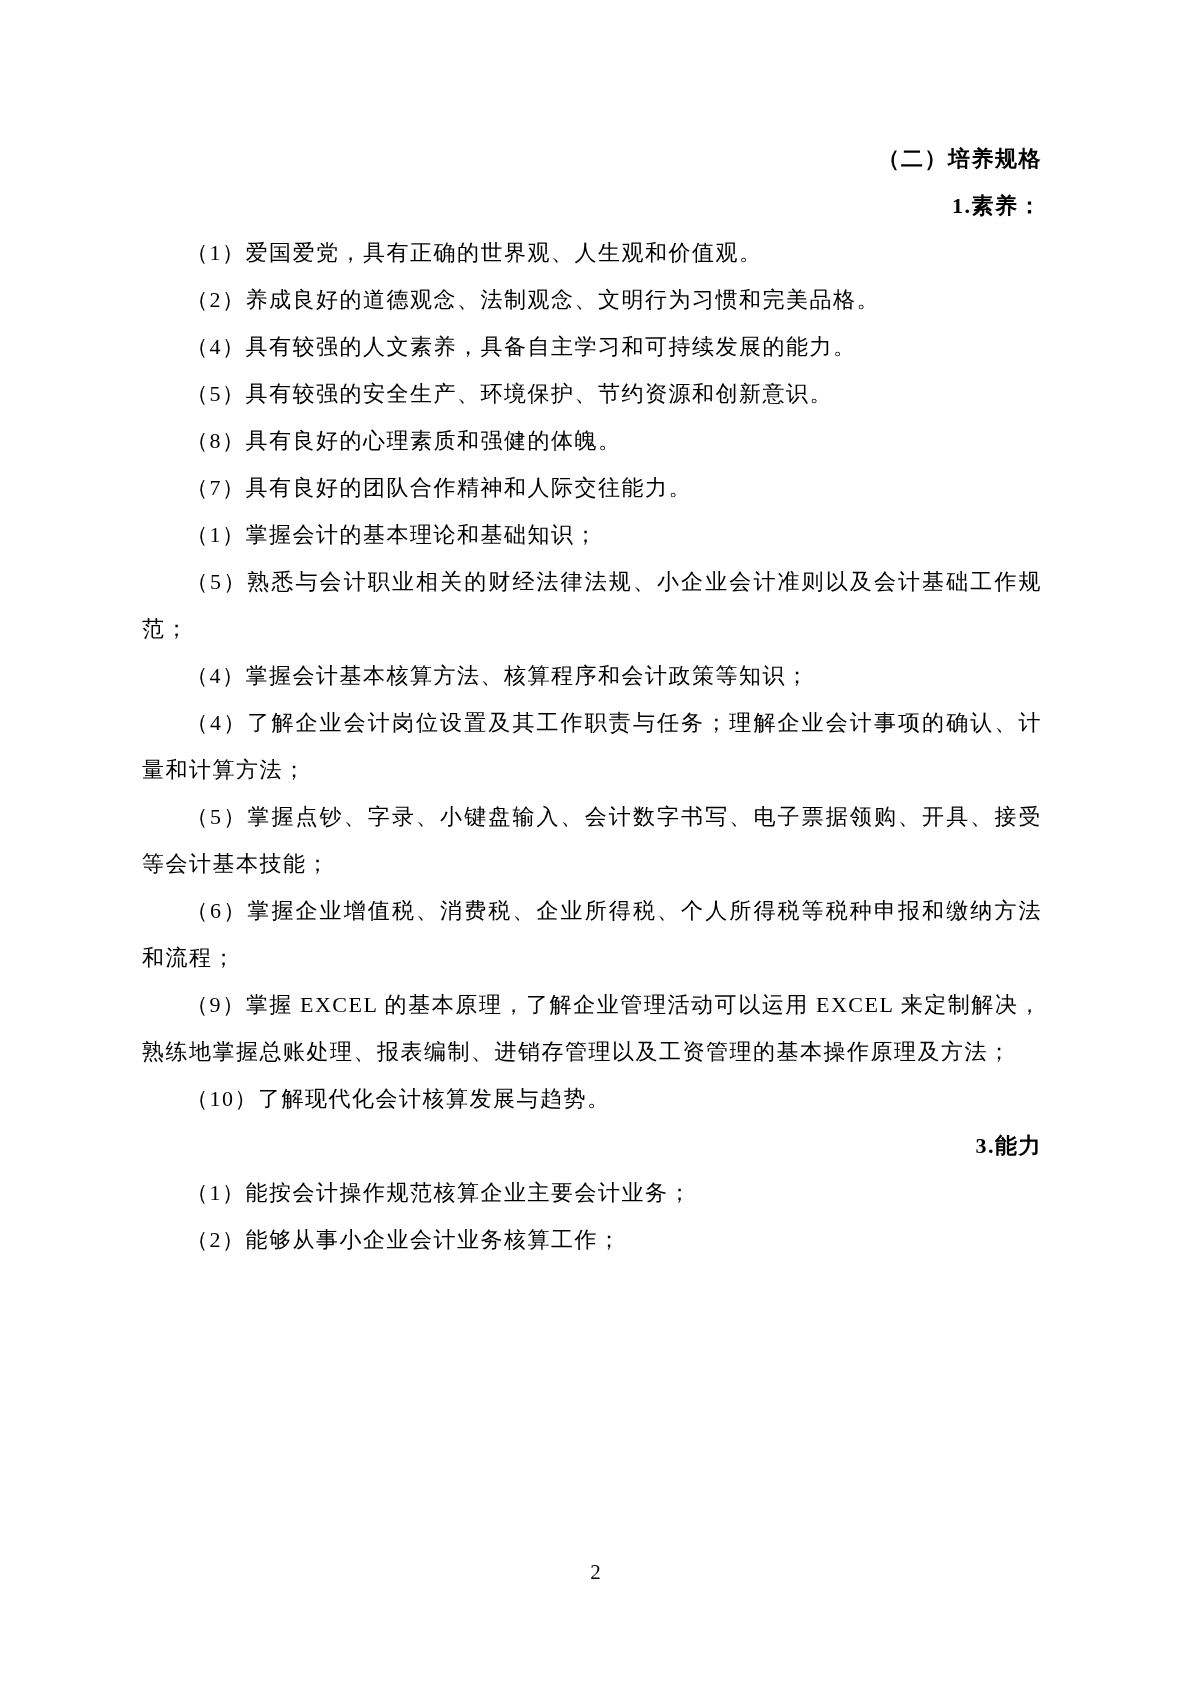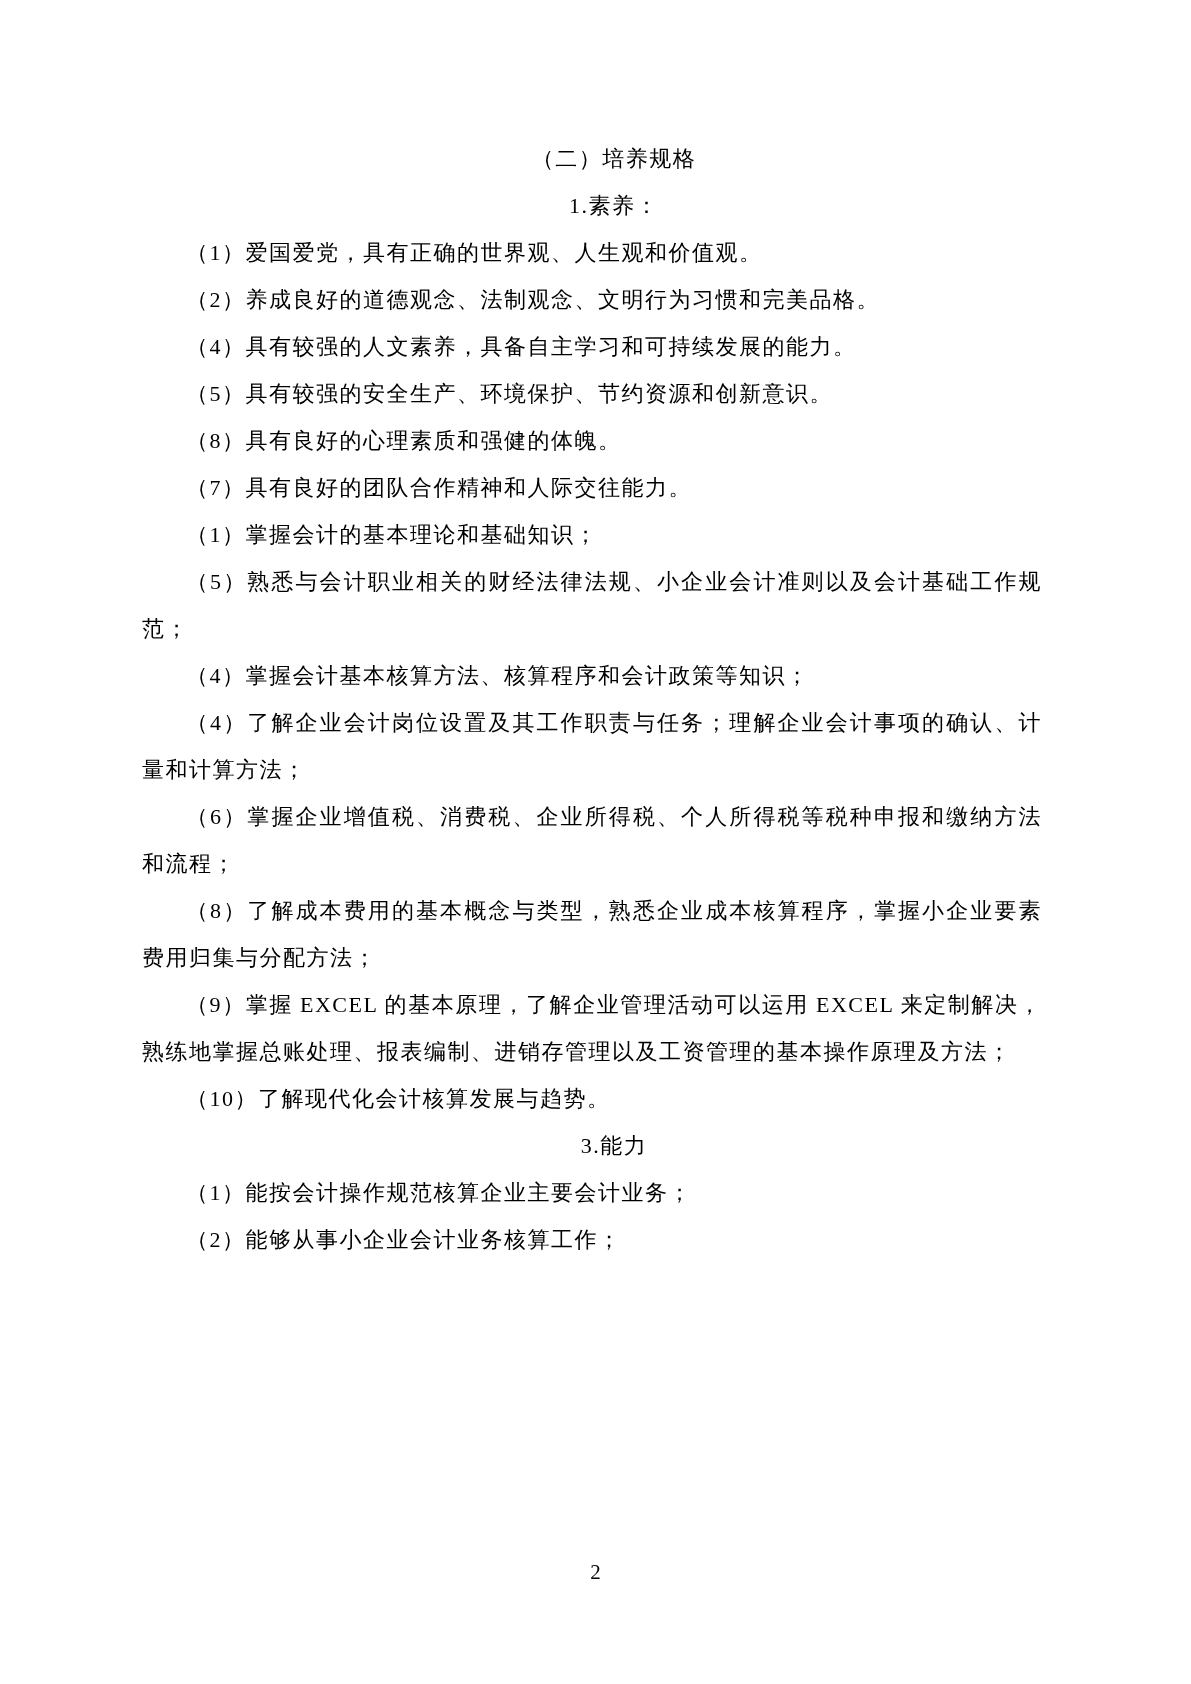--- a/index.html
+++ b/index.html
@@ -31,22 +31,22 @@
     text-justify: inter-character;
   }
 
   .doc-body p {
     text-indent: 2em;
     word-break: break-all;
   }
 
   .doc-body p.heading-1,
   .doc-body p.heading-2 {
-    font-weight: normal;
-    text-align: center;
+    font-weight: bold;
+    text-align: right;
   }
 
   .page-footer {
     position: absolute;
     top: 1556px;
     left: 0;
     width: 100%;
     text-align: center;
     font-size: 21px;
     line-height: 32px;
@@ -63,22 +63,22 @@
       <p class="body">（1）爱国爱党，具有正确的世界观、人生观和价值观。</p>
       <p class="body">（2）养成良好的道德观念、法制观念、文明行为习惯和完美品格。</p>
       <p class="body">（4）具有较强的人文素养，具备自主学习和可持续发展的能力。</p>
       <p class="body">（5）具有较强的安全生产、环境保护、节约资源和创新意识。</p>
       <p class="body">（8）具有良好的心理素质和强健的体魄。</p>
       <p class="body">（7）具有良好的团队合作精神和人际交往能力。</p>
       <p class="body">（1）掌握会计的基本理论和基础知识；</p>
       <p class="body">（5）熟悉与会计职业相关的财经法律法规、小企业会计准则以及会计基础工作规范；</p>
       <p class="body">（4）掌握会计基本核算方法、核算程序和会计政策等知识；</p>
       <p class="body">（4）了解企业会计岗位设置及其工作职责与任务；理解企业会计事项的确认、计量和计算方法；</p>
+      <p class="body">（5）掌握点钞、字录、小键盘输入、会计数字书写、电子票据领购、开具、接受等会计基本技能；</p>
       <p class="body">（6）掌握企业增值税、消费税、企业所得税、个人所得税等税种申报和缴纳方法和流程；</p>
-      <p class="body">（8）了解成本费用的基本概念与类型，熟悉企业成本核算程序，掌握小企业要素费用归集与分配方法；</p>
       <p class="body">（9）掌握 EXCEL 的基本原理，了解企业管理活动可以运用 EXCEL 来定制解决，熟练地掌握总账处理、报表编制、进销存管理以及工资管理的基本操作原理及方法；</p>
       <p class="body">（10）了解现代化会计核算发展与趋势。</p>
       <p class="heading-2">3.能力</p>
       <p class="body">（1）能按会计操作规范核算企业主要会计业务；</p>
       <p class="body">（2）能够从事小企业会计业务核算工作；</p>
     </div>
 
   <div class="page-footer">
     <span>2</span>
   </div>

